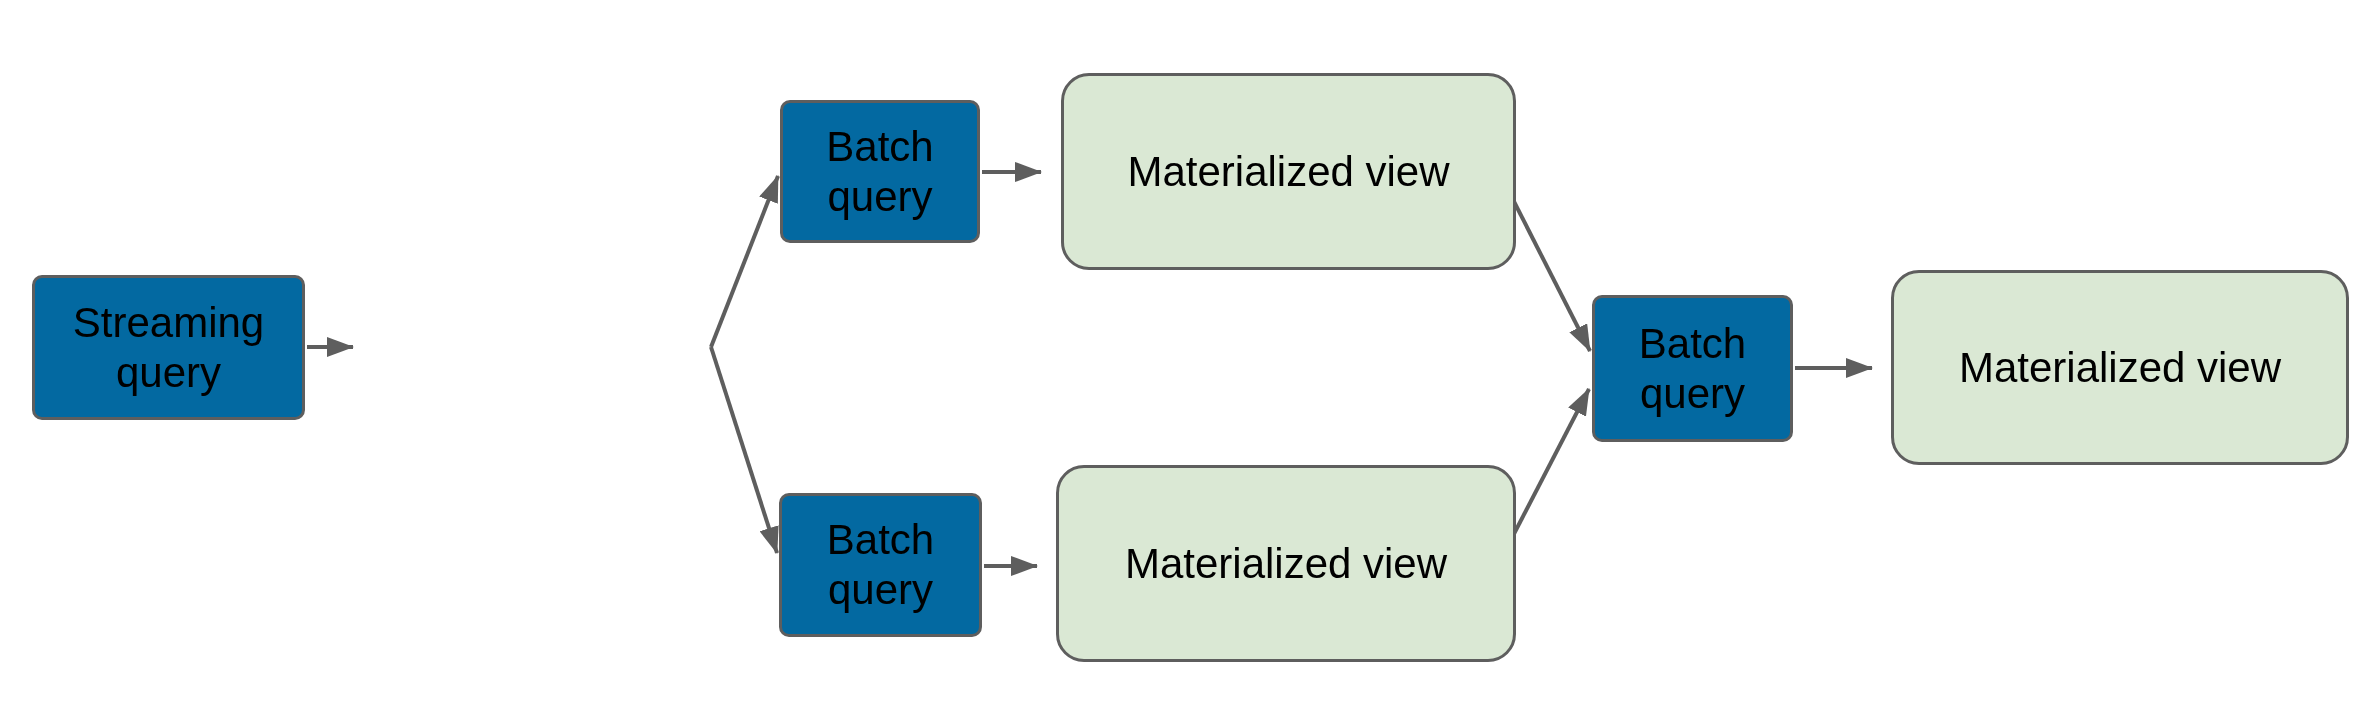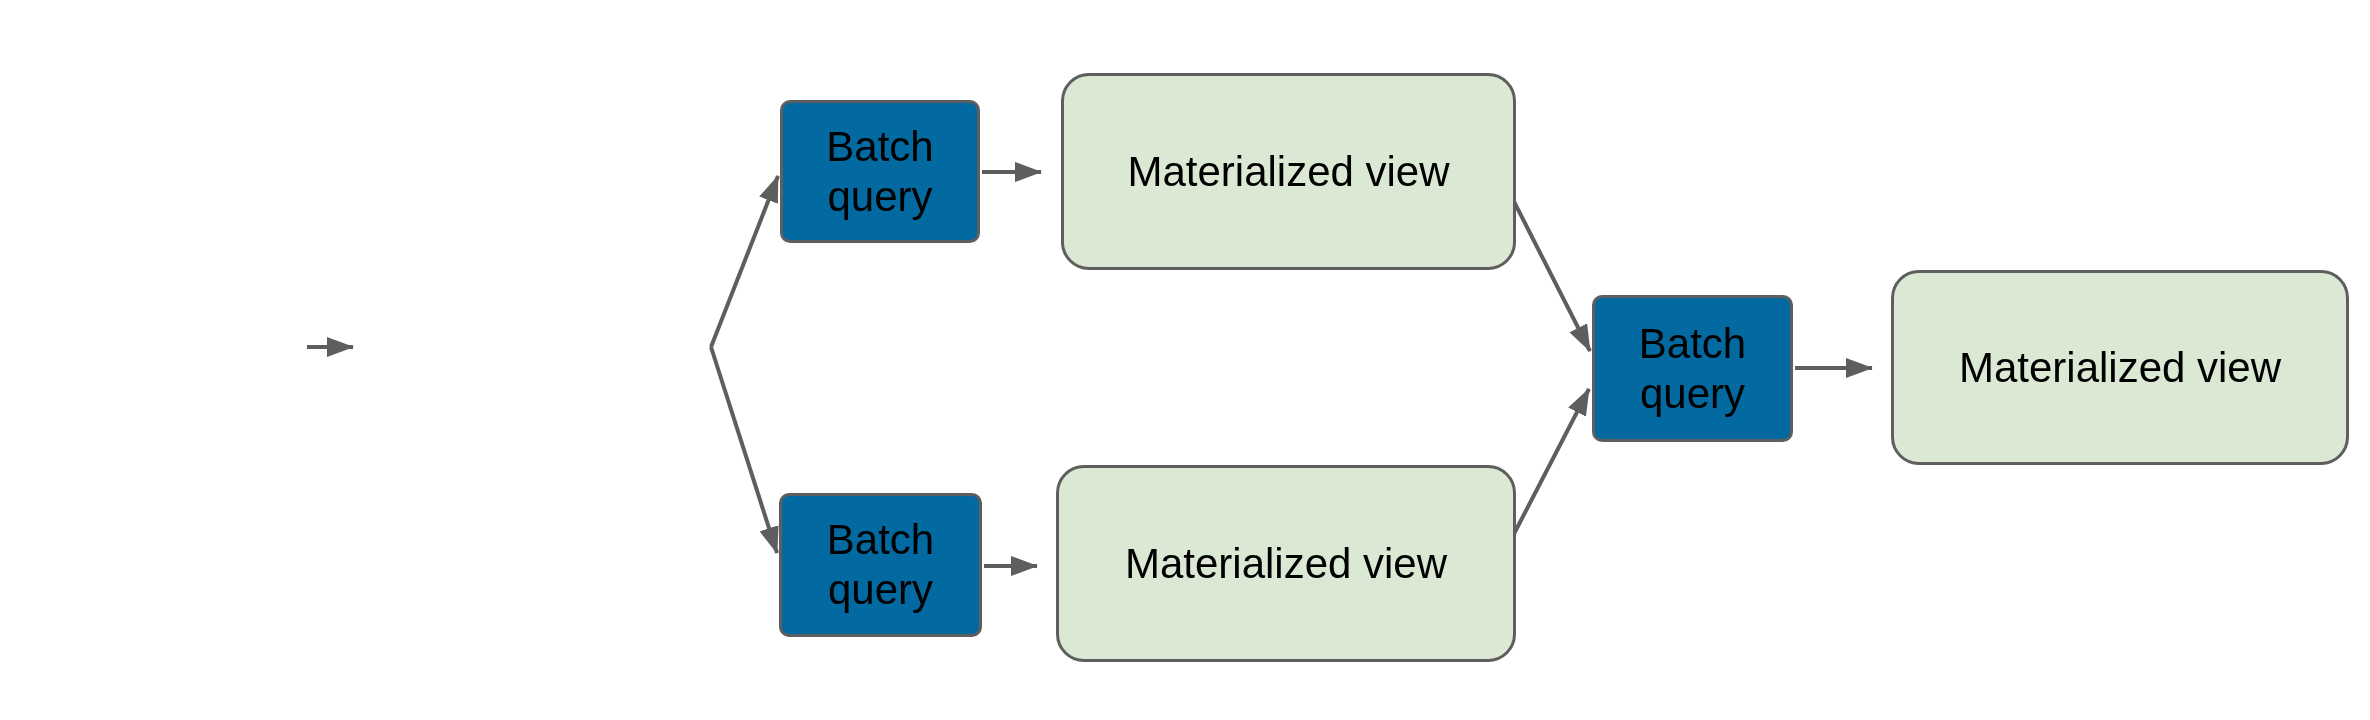--- a/index.html
+++ b/index.html
@@ -71,20 +71,23 @@
       <line x1="711" y1="347" x2="778" y2="176" marker-end="url(#arrowhead)"></line>
       <line x1="982" y1="172" x2="1041" y2="172" marker-end="url(#arrowhead)"></line>
       <line x1="1502" y1="178" x2="1590" y2="351" marker-end="url(#arrowhead)"></line>
       <line x1="711" y1="347" x2="777" y2="553" marker-end="url(#arrowhead)"></line>
       <line x1="984" y1="566" x2="1037" y2="566" marker-end="url(#arrowhead)"></line>
       <line x1="1502" y1="557" x2="1589" y2="389" marker-end="url(#arrowhead)"></line>
       <line x1="1795" y1="368" x2="1872" y2="368" marker-end="url(#arrowhead)"></line>
     </g>
   </svg>
 
+  <div class="node query n-streaming">
+    <span>Streaming query</span>
+  </div>
 
 
   <div class="node query n-batch-top">
     <span>Batch query</span>
   </div>
 
   <div class="node view n-mv-top">
     <span>Materialized view</span>
   </div>
 

